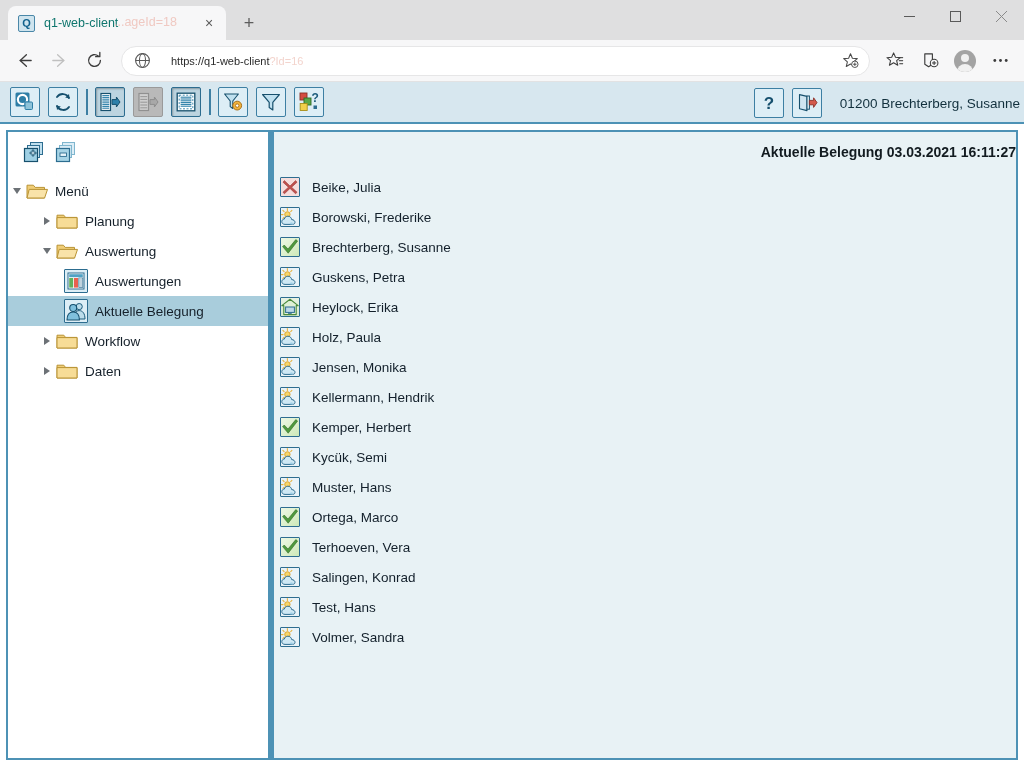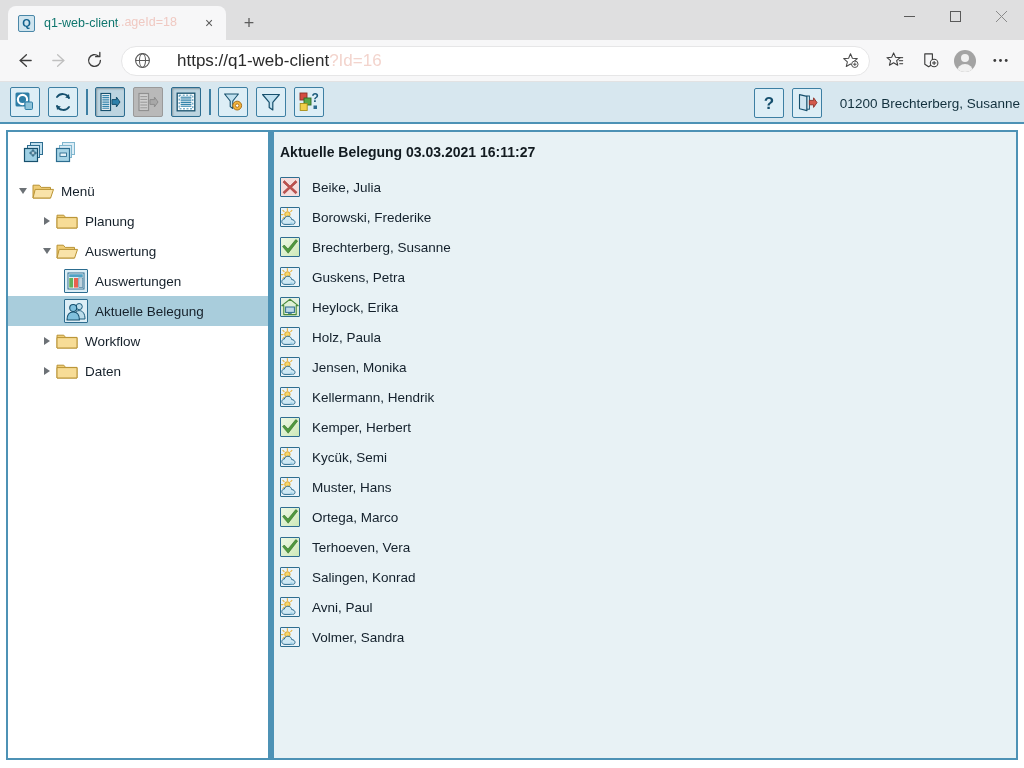--- a/index.html
+++ b/index.html
@@ -102,22 +102,22 @@
     border-radius: 15px;
     display: flex;
     align-items: center;
     padding: 0 6px 0 12px;
     margin: 0 6px 0 8px;
     border: 1px solid #e6e6e7;
     position: relative;
   }
   .url-globe { width: 17px; height: 17px; flex: 0 0 17px; color: #5a5a5a; }
   .url-text {
-    margin-left: 26px;
-    font-size: 17px;
+    margin-left: 20px;
+    font-size: 11px;
     color: #2b2b2b;
     white-space: nowrap;
     flex: 1;
   }
   .url-ghost {
     color: #f3d4cd;
   }
   .url-fav {
     width: 26px; height: 26px;
     display: flex; align-items: center; justify-content: center;
@@ -265,20 +265,21 @@
     display: flex; align-items: center; justify-content: center;
     border-radius: 1px;
   }
   .tlabel { font-size: 13.5px; color: #15202a; }
 
   .content-title {
     font-size: 14px;
     font-weight: bold;
     color: #121b20;
     padding: 12px 0 0 6px;
+    text-align: right;
   }
   .emp-list { padding: 12px 0 0 6px; }
   .emp-row {
     display: flex;
     align-items: center;
     height: 30px;
   }
   .emp-icon {
     width: 20px; height: 20px;
     flex: 0 0 20px;
@@ -523,21 +524,21 @@
           <svg width="24" height="24" viewBox="0 0 24 24">
             <rect x="8.5" y="2.5" width="12" height="12" fill="#dcedf6" stroke="#7fb6ce" stroke-width="1"></rect>
             <rect x="5.5" y="5.5" width="12" height="12" fill="#d8ebf5" stroke="#7fb6ce" stroke-width="1"></rect>
             <rect x="2.5" y="8.5" width="13" height="13" fill="#a7d4e6" stroke="#2d6d90" stroke-width="1.2"></rect>
             <rect x="6" y="13" width="6.5" height="3.4" fill="#e8f5fb" stroke="#2d6d90" stroke-width="0.9"></rect>
           </svg>
         </div>
       </div>
 
       <div class="tree">
-          <div class="trow" style="padding-left: 6px;">
+          <div class="trow" style="padding-left: 0;">
             <div class="tarrow expanded">
               <i></i>
             </div>
             <div class="tfolder"><svg width="22" height="18" viewBox="0 0 22 18">
   <path d="M1 3.2 L1 16 L18.5 16 L18.5 5.4 L9.2 5.4 L7.4 3.2 Z" fill="#f0cd77" stroke="#b99334" stroke-width="1" stroke-linejoin="round"></path>
   <path d="M3.2 7.4 L21.5 7.4 L18.6 16 L1 16 Z" fill="#f9e3a9" stroke="#b99334" stroke-width="1" stroke-linejoin="round"></path>
 </svg></div>
             <span class="tlabel">Menü</span>
           </div>
           <div class="trow" style="padding-left: 30px;">
@@ -813,21 +814,21 @@
     <line x1="1.9" y1="2.4" x2="3.1" y2="3.6"></line>
     <line x1="10.9" y1="2.4" x2="9.7" y2="3.6"></line>
     <line x1="0.4" y1="6.6" x2="2.1" y2="6.6"></line>
     <line x1="1.9" y1="10.3" x2="3.1" y2="9.1"></line>
   </g>
   <circle cx="6.4" cy="6.4" r="2.7" fill="#f8d66a" stroke="#d8a02c" stroke-width="0.9"></circle>
   <path d="M4 16.4 C1.9 16.4 0.8 15 0.8 13.6 C0.8 12.2 1.9 11.1 3.3 11.1 C3.6 9.4 5.1 8.2 6.9 8.2 C8.9 8.2 10.5 9.7 10.7 11.6 C12.5 11.5 14 12.9 14 14.3 C14 15.5 13.1 16.4 11.6 16.4 Z" fill="#cfe9f5" stroke="#2d6d90" stroke-width="1" stroke-linejoin="round"></path>
   <path d="M9.6 16.4 C8.2 15.6 9.2 14.2 10.6 14.3 C11.8 14.4 12.4 15.5 12 16.4 Z" fill="#9ccde6" opacity="0.8"></path>
 </svg>
             </div>
-            <span class="emp-name">Avni, Paul</span>
+            <span class="emp-name">Test, Hans</span>
           </div>
           <div class="emp-row">
             <div class="emp-icon partial">
               <svg width="18" height="18" viewBox="0 0 18 18">
   <g stroke="#e8b33c" stroke-width="1.1" stroke-linecap="round">
     <line x1="6.4" y1="0.6" x2="6.4" y2="2.4"></line>
     <line x1="1.9" y1="2.4" x2="3.1" y2="3.6"></line>
     <line x1="10.9" y1="2.4" x2="9.7" y2="3.6"></line>
     <line x1="0.4" y1="6.6" x2="2.1" y2="6.6"></line>
     <line x1="1.9" y1="10.3" x2="3.1" y2="9.1"></line>

